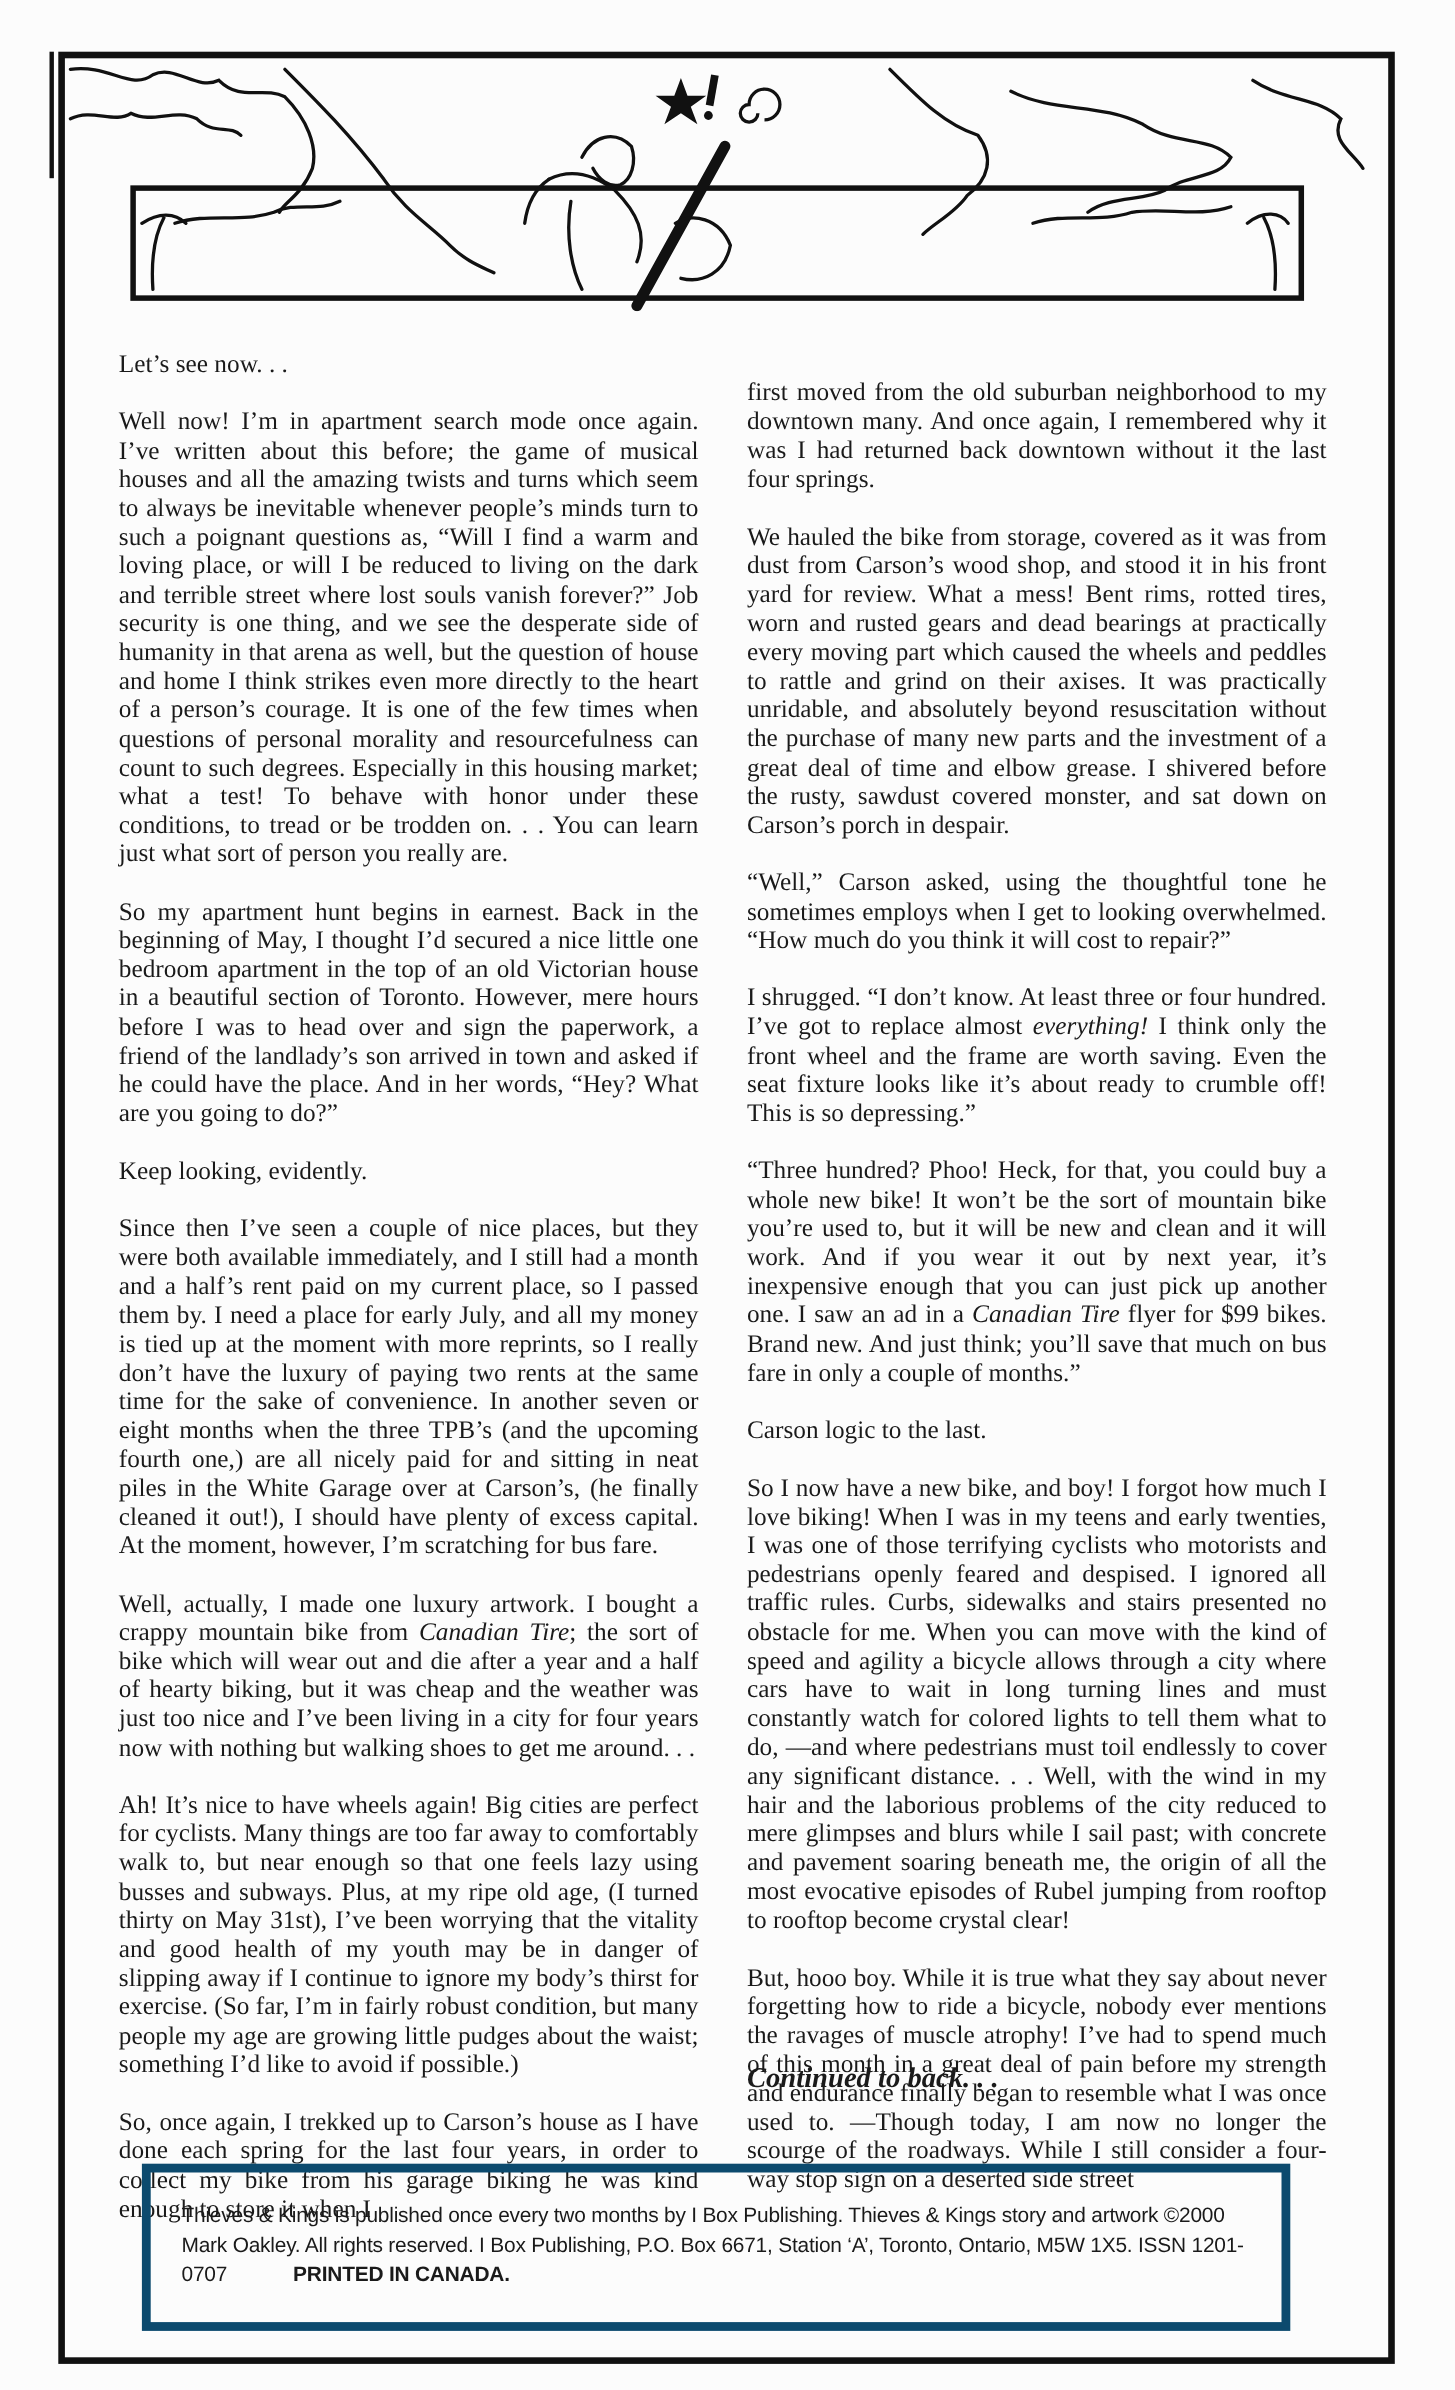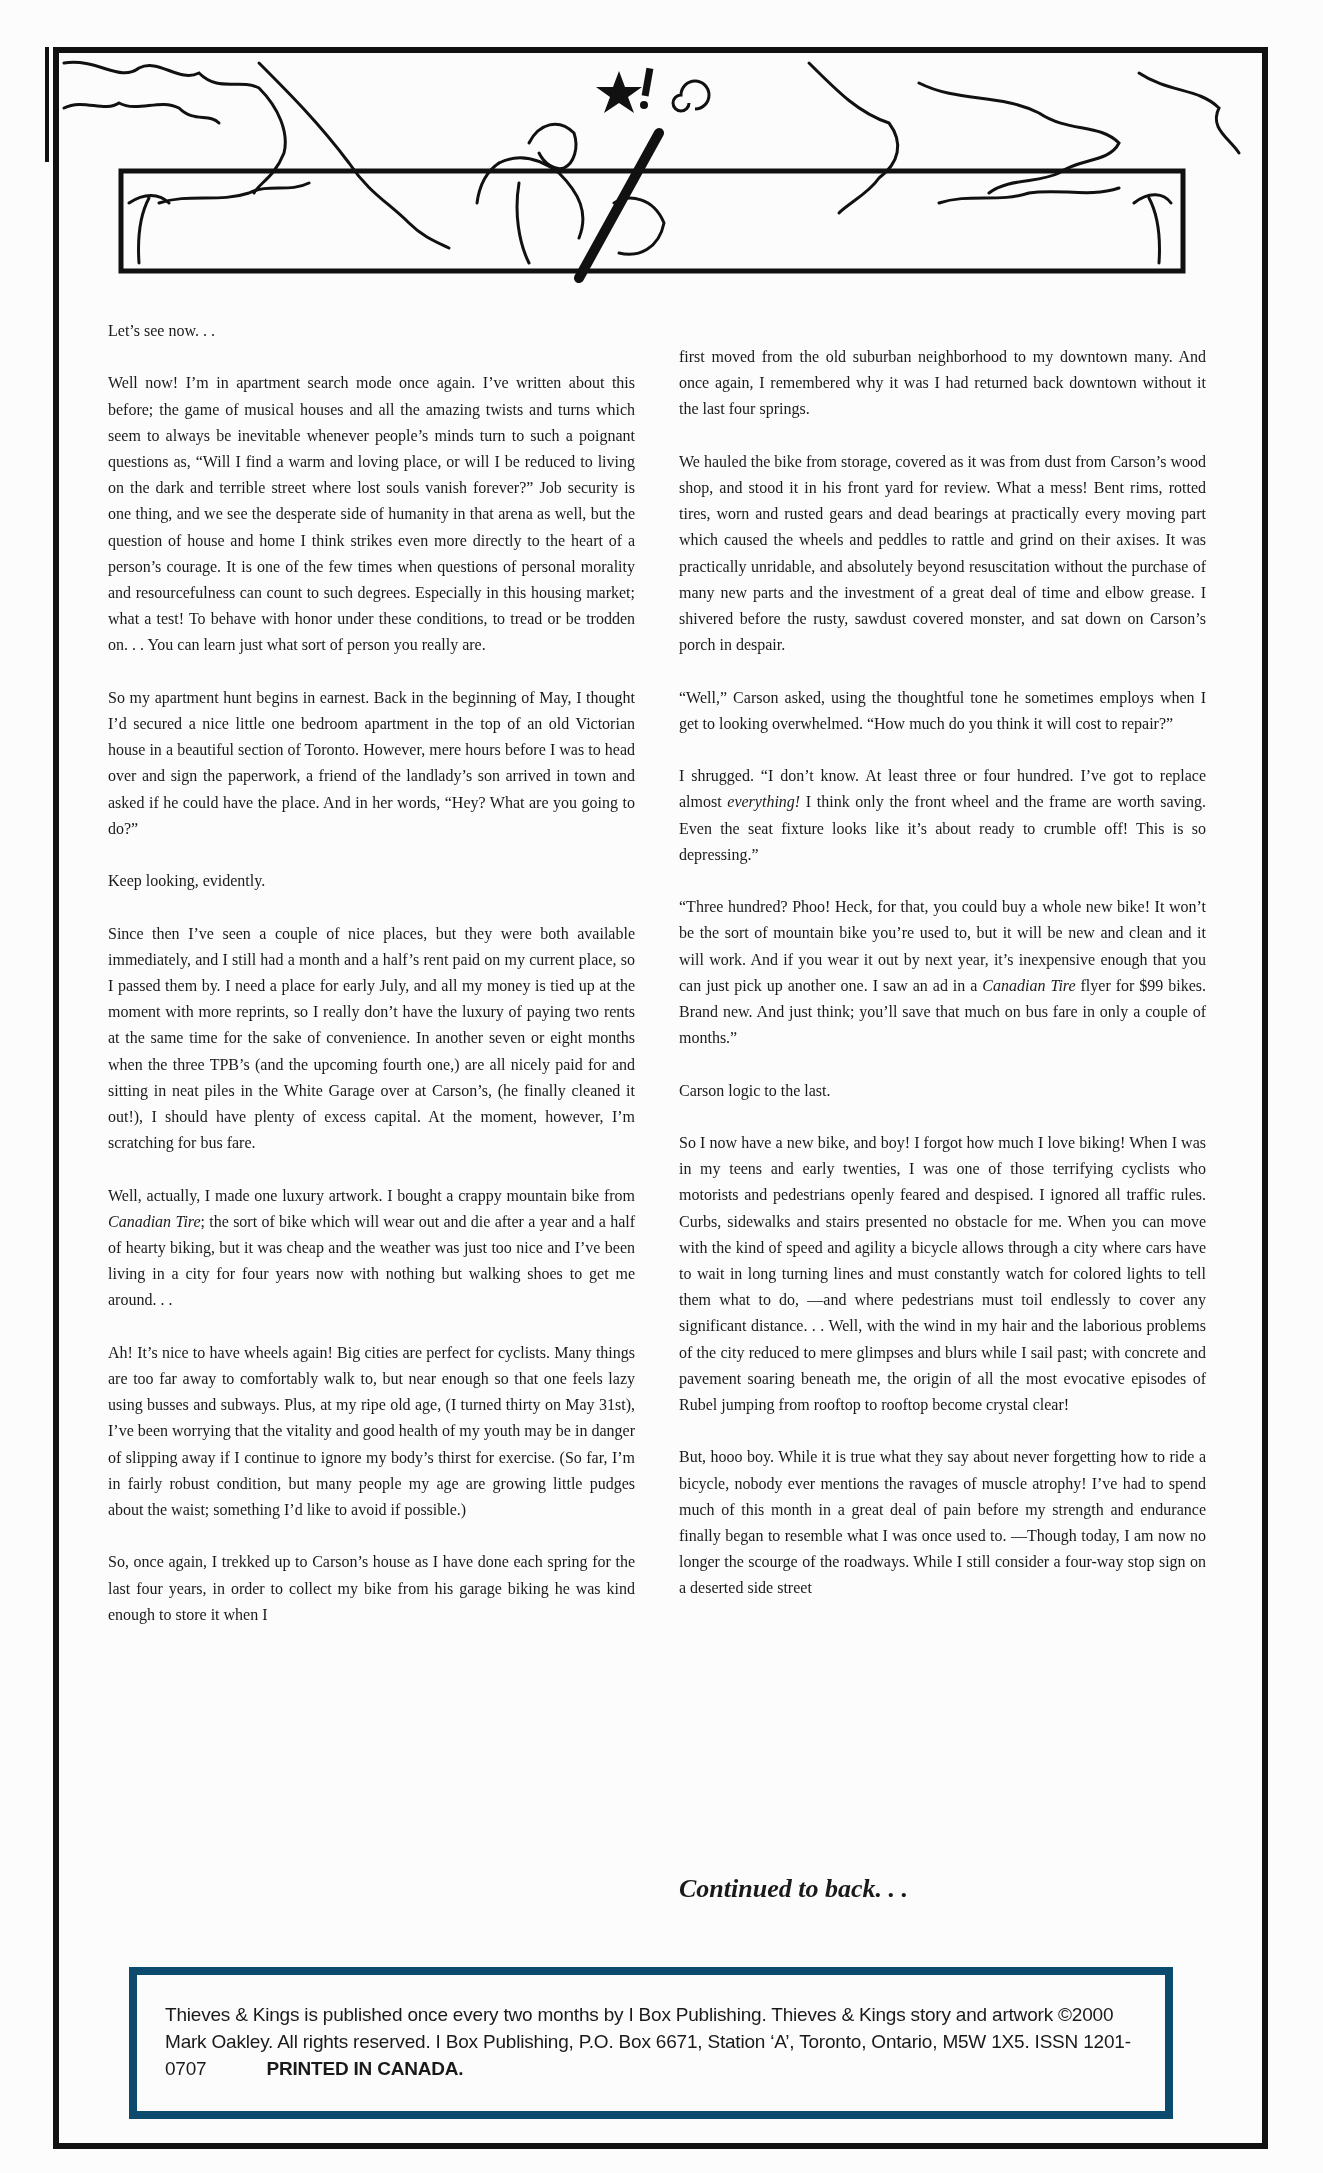--- a/index.html
+++ b/index.html
@@ -1,21 +1,21 @@
 <!DOCTYPE html>
 <html><head>
 <meta charset="utf-8">
 <style>
   html, body { margin:0; padding:0; background:#fcfcfc; }
   body { width:1323px; height:2173px; position:relative; overflow:hidden; font-family:"Liberation Serif", serif; color:#1a1a1a; }
   .outer-frame { position:absolute; left:53px; top:47px; width:1203px; height:2090px; border:6px solid #111; box-sizing:content-box; }
   .outer-frame::before { content:""; position:absolute; left:-14px; top:-6px; width:4px; height:115px; background:#111; }
   .banner { position:absolute; left:0; top:0; width:1203px; height:230px; }
   .banner svg { display:block; }
-  .col { position:absolute; top:318px; width:527px; font-size:16px; line-height:26.2px; text-align:justify; }
+  .col { position:absolute; top:318px; width:527px; font-size:23px; line-height:26.2px; text-align:justify; }
   .col-left { left:108px; }
   .col-right { left:679px; top:344px; }
   .col p { margin:0 0 26.2px 0; }
   .col i { }
   .continued { position:absolute; left:679px; width:524px; top:1874px; text-align:left; font-weight:bold; font-style:italic; font-size:26px; }
   .footer-box { position:absolute; left:129px; top:1967px; width:1028px; height:136px; border:8px solid #0c4a6e; }
   .footer-text { position:absolute; left:28px; top:26px; width:990px; font-family:"Liberation Sans", sans-serif; font-size:19px; line-height:27px; letter-spacing:-0.2px; }
   .footer-text .printed { font-weight:bold; margin-left:60px; }
 </style>
 </head>

